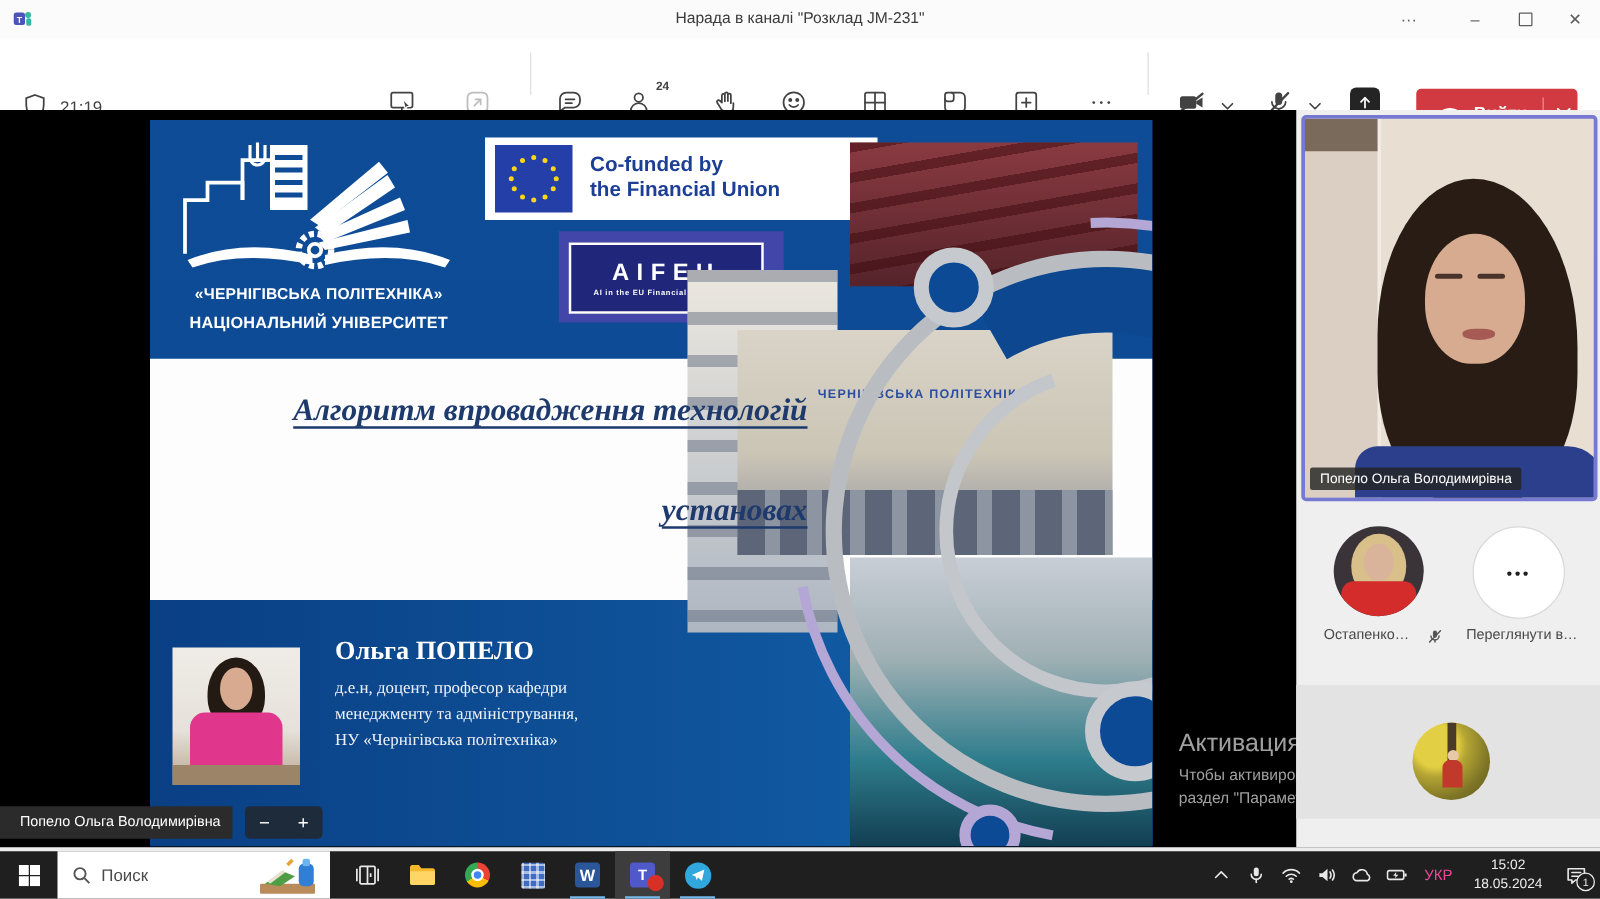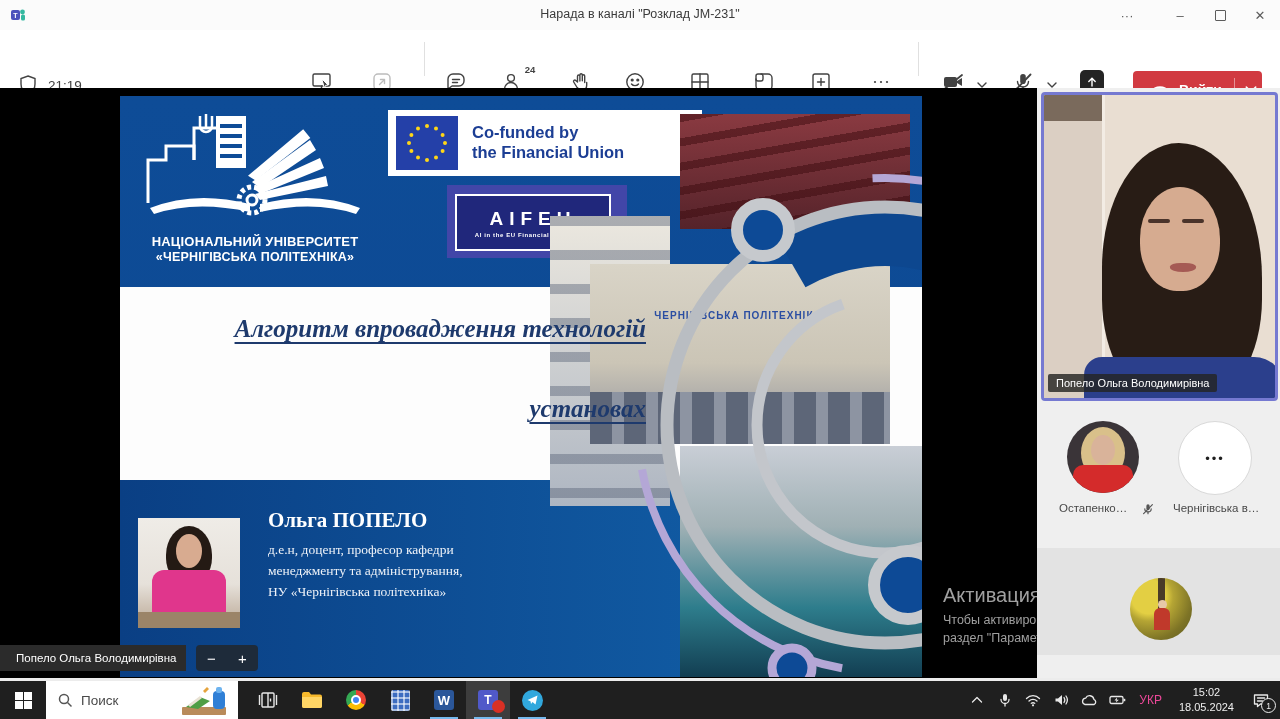--- a/index.html
+++ b/index.html
@@ -105,21 +105,21 @@
   .av3{left:93px;top:30px;width:62px;height:62px;overflow:hidden;position:absolute;border-radius:50%;
        background:radial-gradient(circle at 30% 30%,#e3cf43 0 28%,#b5a534 40%,#7e7426 70%,#5c5a1f 100%)}
   .av3-trunk{left:28px;top:0;width:7px;height:40px;background:#4a3b28;position:absolute}
   .av3-person{left:24px;top:30px;width:16px;height:22px;border-radius:6px 6px 0 0;background:#c0392b;position:absolute}
   .av3-head{left:28px;top:22px;width:9px;height:9px;border-radius:50%;background:#e7c9a8;position:absolute}
 
   
   .gapstrip{left:0;top:678px;width:1280px;height:3px;background:#ececec}
   .taskbar{left:0;top:681px;width:1280px;height:38px;background:#1f1f1f;display:flex;align-items:center}
   .tk-start{width:46px;height:38px;display:flex;align-items:center;justify-content:center;cursor:pointer}
-  .tk-search{width:192px;height:38px;background:#fff;display:flex;align-items:center;gap:8px;padding-left:12px;box-sizing:border-box;cursor:text;position:relative}
+  .tk-search{width:218px;height:38px;background:#fff;display:flex;align-items:center;gap:8px;padding-left:12px;box-sizing:border-box;cursor:text;position:relative}
   .tk-search-text{font-size:13.5px;color:#4a4a4a}
   .tk-illus{position:absolute;right:6px;bottom:2px;width:52px;height:32px}
   .tk-btn{width:44px;height:38px;display:flex;align-items:center;justify-content:center;cursor:pointer;position:relative}
   .tk-btn.running:after{content:"";position:absolute;left:8px;bottom:0;width:28px;height:2.5px;background:#76b9ed}
   .tk-btn.active{background:#3d3d3d}
   .word-ico{width:20px;height:20px;border-radius:3px;background:#2b579a;color:#fff;font-weight:700;font-size:13px;display:flex;align-items:center;justify-content:center}
   .teams-ico{width:20px;height:20px;border-radius:3px;background:#5059c9;color:#fff;font-weight:700;font-size:12px;display:flex;align-items:center;justify-content:center;position:relative}
   .teams-dot{position:absolute;right:-7px;bottom:-3px;width:13px;height:13px;border-radius:50%;background:#d93025}
   .tg-ico{width:21px;height:21px;border-radius:50%;background:#31a8dd;display:flex;align-items:center;justify-content:center}
   .chrome-ico{width:20px;height:20px;border-radius:50%;background:conic-gradient(#ea4335 0 33%,#fbbc05 33% 66%,#34a853 66% 100%);position:relative}
@@ -320,22 +320,22 @@
           <path d="M120 70 L170 18 L178 26 L128 74 Z" transform="rotate(6 140 50)"></path>
           <path d="M122 74 L180 32 L186 42 L130 80 Z"></path>
           <path d="M124 80 L190 50 L194 60 L130 86 Z"></path>
           <path d="M125 86 L196 68 L198 78 L130 92 Z"></path>
           <path d="M20 100 Q65 82 120 96 L120 104 Q65 92 24 106 Z"></path>
           <path d="M230 100 Q185 82 130 96 L130 104 Q185 92 226 106 Z"></path>
         </g>
         <circle cx="122" cy="92" r="13" fill="none" stroke="#fff" stroke-width="5" stroke-dasharray="4 3"></circle>
         <circle cx="122" cy="92" r="5" fill="#0e4c97" stroke="#fff" stroke-width="3"></circle>
       </svg>
+      <div class="uni-logo-text" style="font-size:12.5px">«ЧЕРНІГІВСЬКА ПОЛІТЕХНІКА»</div>
       <div class="uni-logo-text" style="font-size:13px;margin-top:6px">НАЦІОНАЛЬНИЙ УНІВЕРСИТЕТ</div>
-      <div class="uni-logo-text" style="font-size:12.5px">«ЧЕРНІГІВСЬКА ПОЛІТЕХНІКА»</div>
     </div>
 
     <div class="abs eu-box">
       <div class="eu-flag">
         <svg width="62" height="54" viewBox="0 0 62 54">
             <g fill="#ffd617">
           <circle cx="31" cy="10" r="2"></circle>
               <circle cx="40" cy="12.4" r="2"></circle>
               <circle cx="46.6" cy="19" r="2"></circle>
               <circle cx="49" cy="27" r="2"></circle>
@@ -444,21 +444,21 @@
     <div class="abs" style="left:104px;top:414px">
       <svg width="14" height="14" viewBox="0 0 24 24" style="stroke:#555;fill:none;stroke-width:2;stroke-linecap:round">
           <rect x="9.2" y="4" width="5.6" height="10" rx="2.8" fill="#555" stroke="none"></rect>
           <path d="M6.5 11.5 a5.5 5.5 0 0 0 11 0"></path>
           <path d="M12 17 v3"></path>
           <path d="M4.5 20 L19.5 4.5"></path>
         </svg>
     </div>
 
     <div class="pav av2">•••</div>
-    <div class="abs plabel" style="left:136px;top:414px">Чернігівська в…</div>
+    <div class="abs plabel" style="left:136px;top:414px">Переглянути в…</div>
 
     <div class="abs graybox">
       <div class="av3">
         <div class="av3-trunk"></div>
         <div class="av3-head"></div>
         <div class="av3-person"></div>
       </div>
     </div>
   </div>
 </div>

